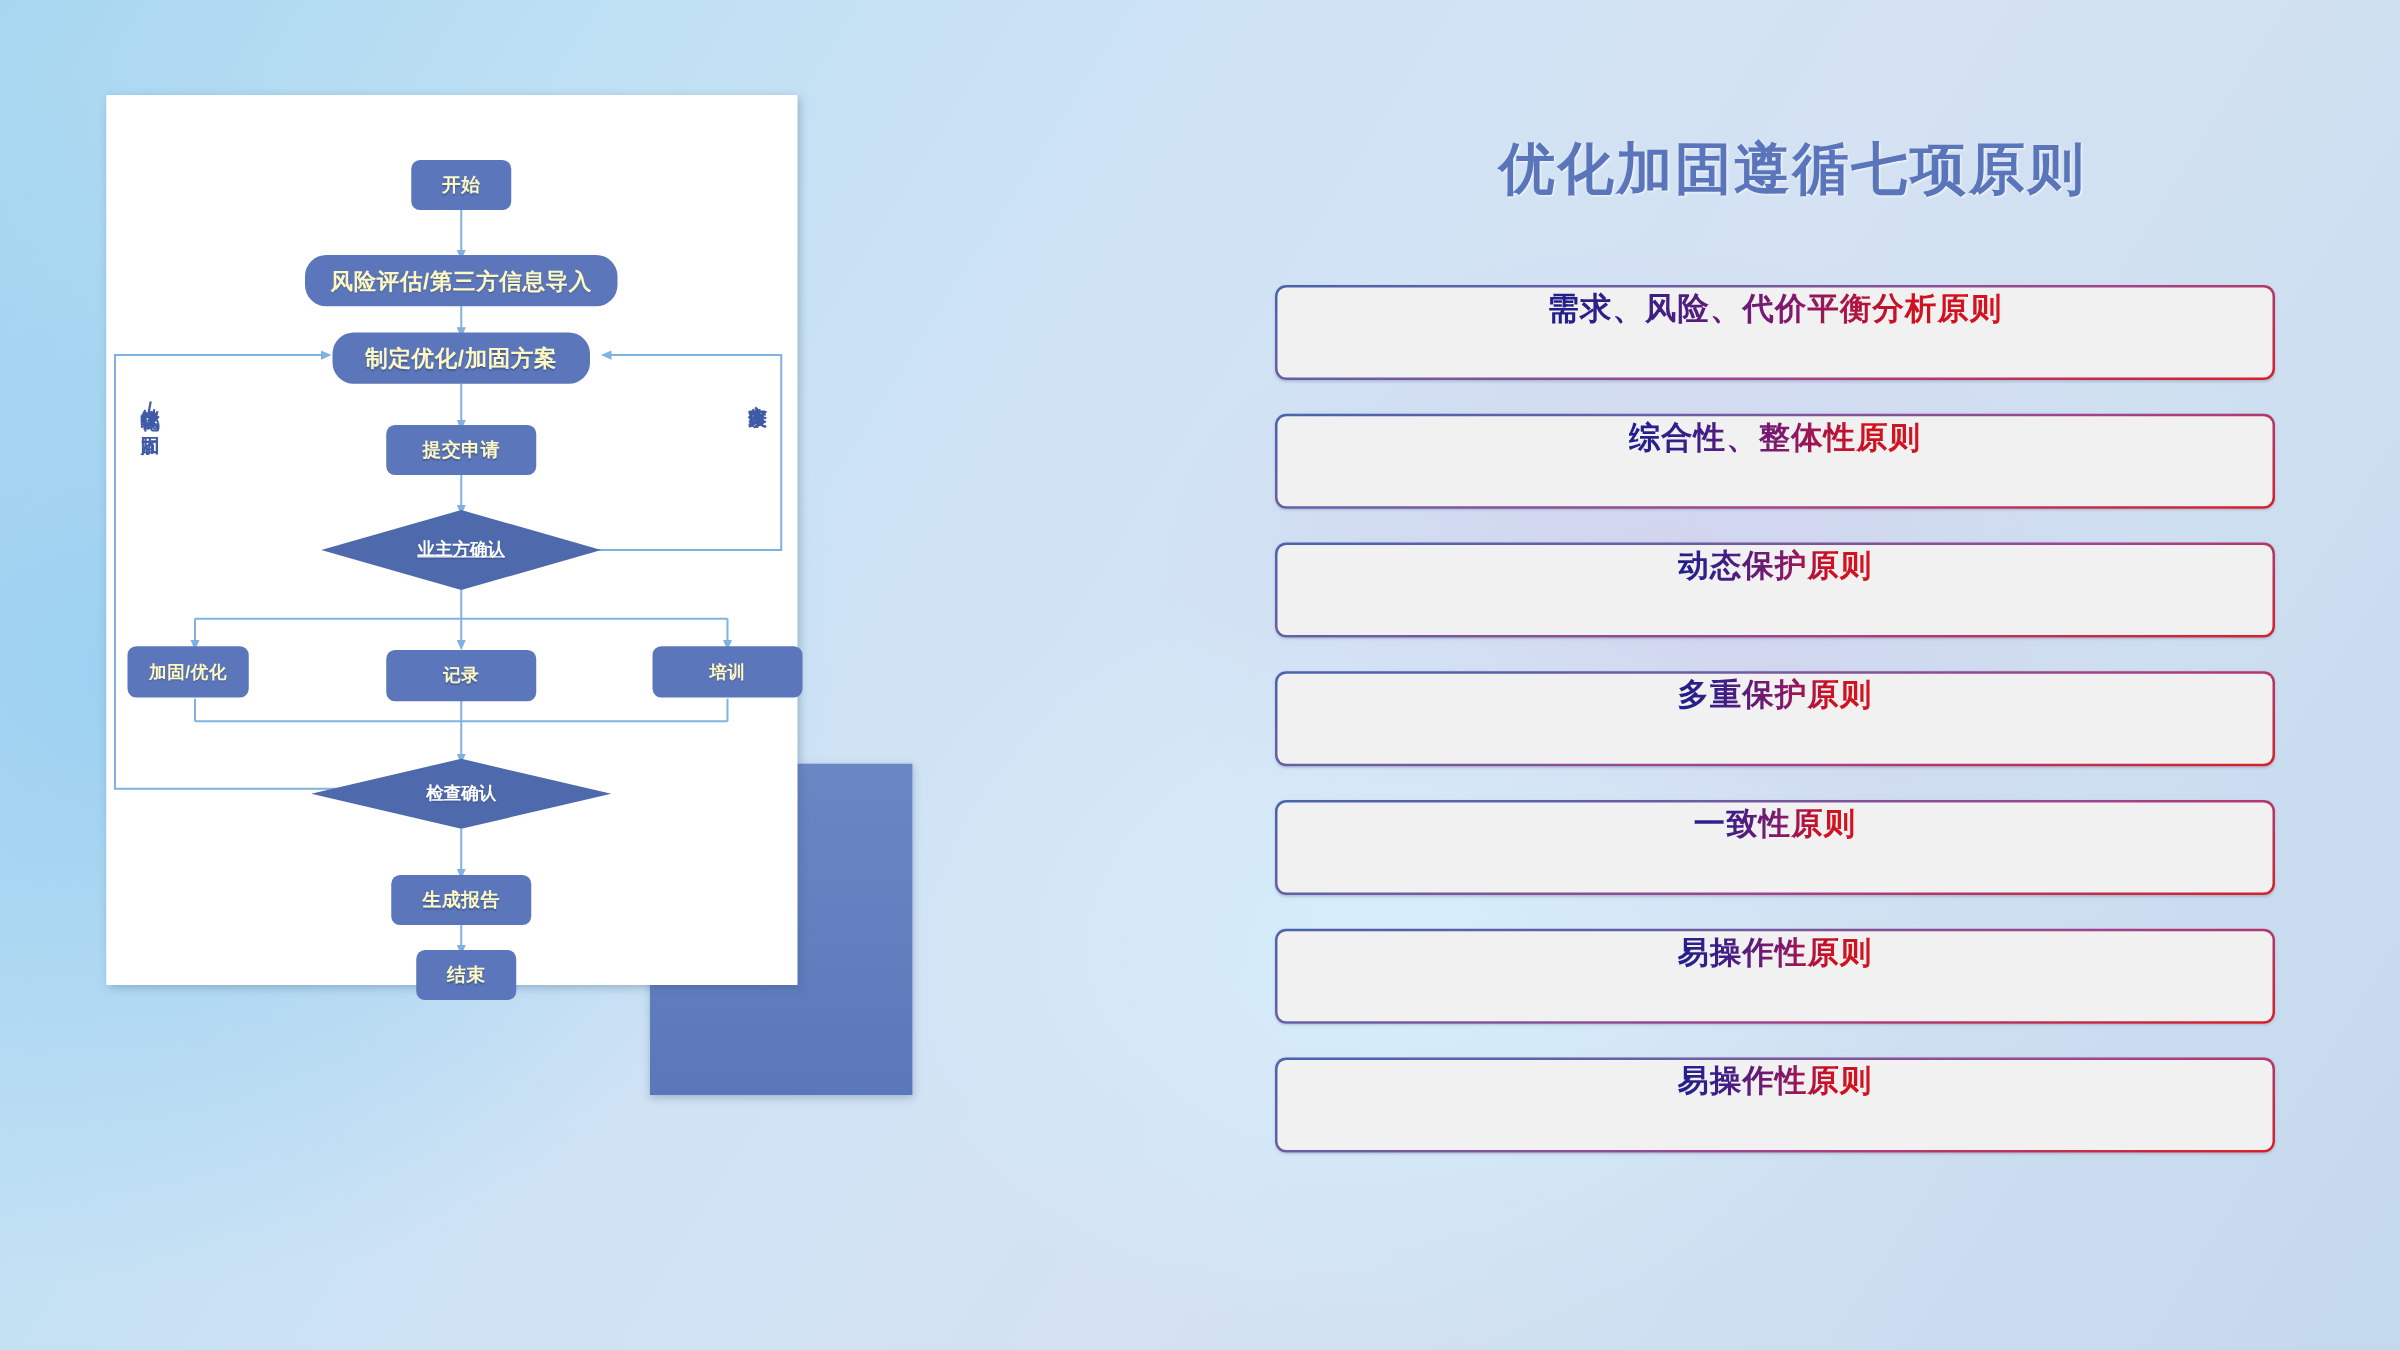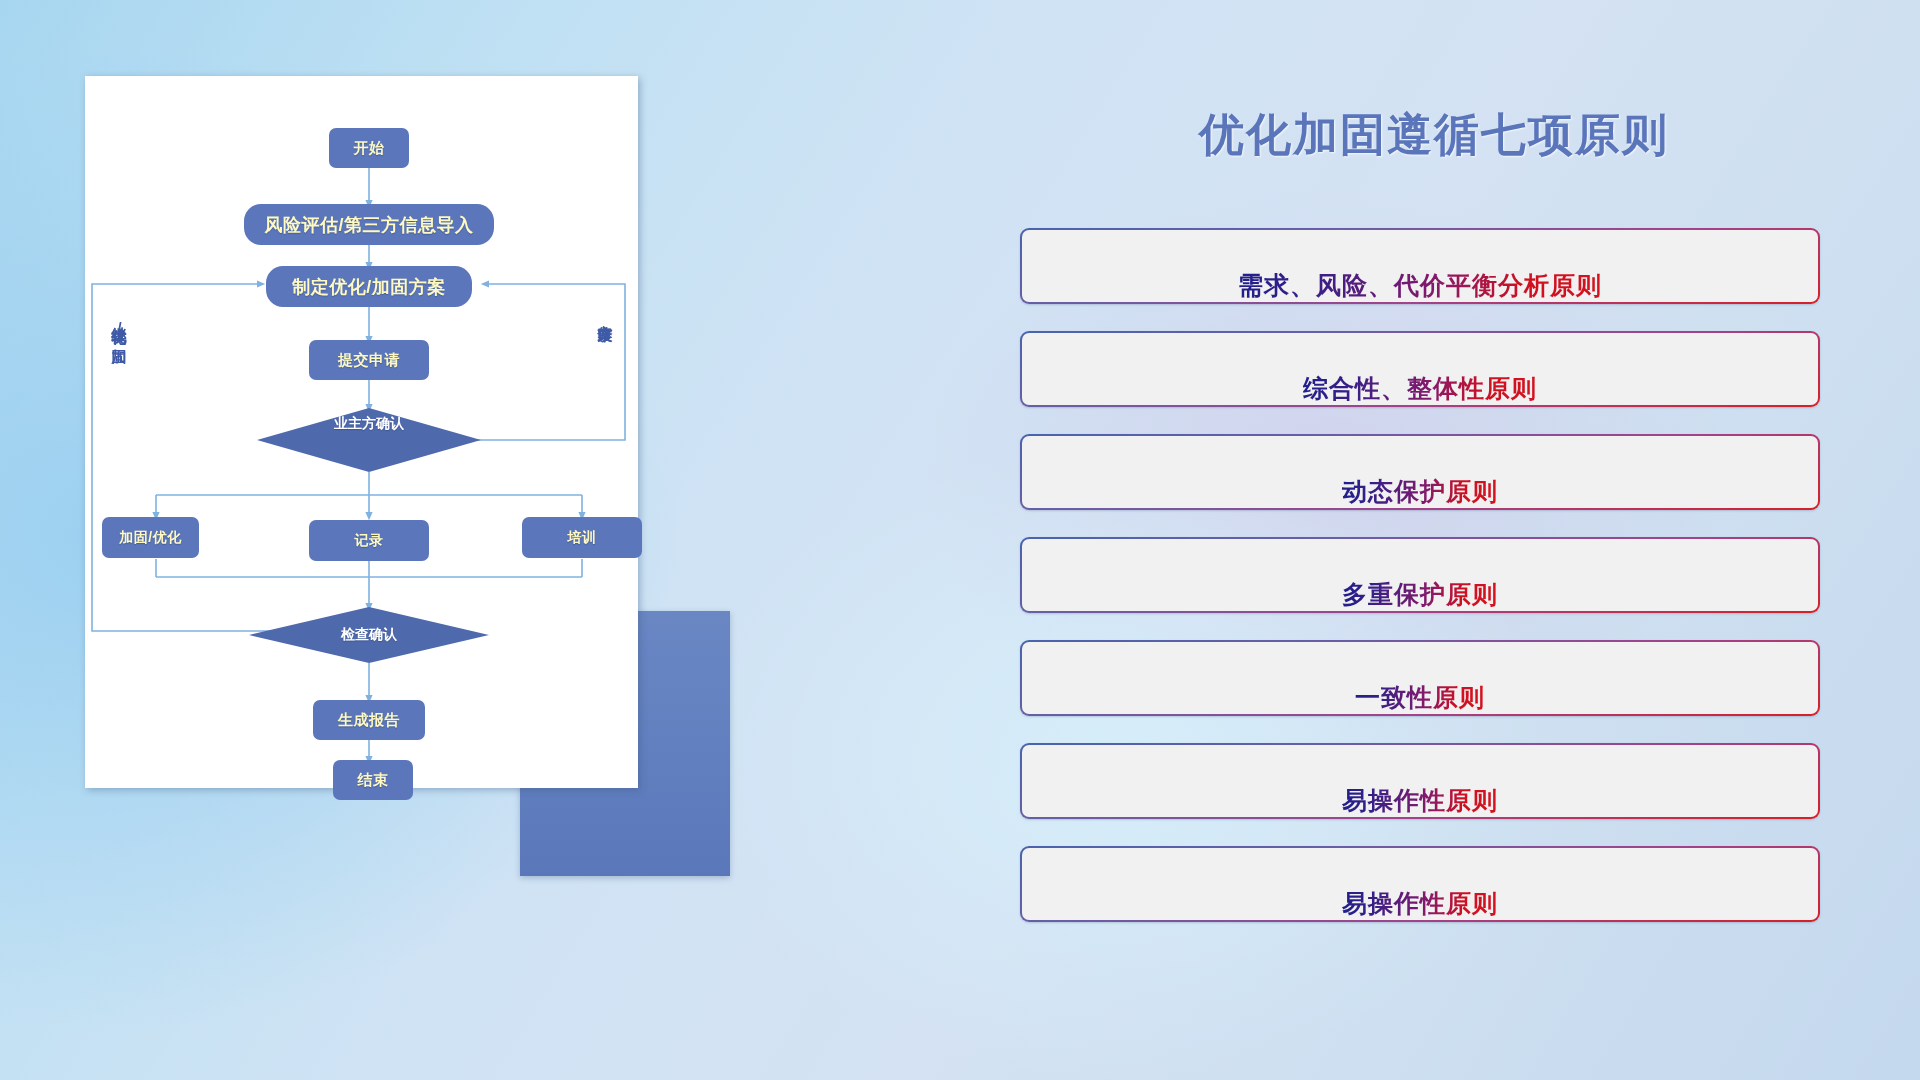--- a/index.html
+++ b/index.html
@@ -141,21 +141,21 @@
     background: linear-gradient(165deg, #4a63ad 0%, #6a5ea4 30%, #a3428a 62%, #d81f26 100%);
     box-shadow: 0 1px 2px rgba(70,90,130,0.25);
   }
 
   .principle-inner {
     width: 100%;
     height: 100%;
     border-radius: 7px;
     background: #f1f1f1;
     display: flex;
-    align-items: flex-end;
+    align-items: flex-start;
     justify-content: center;
   }
 
   .principle-text {
     font-size: 25px;
     font-weight: bold;
     letter-spacing: 1px;
     background: linear-gradient(95deg, #1f1f8c 0%, #3b1f86 22%, #86196a 55%, #cf1020 78%, #d4131f 100%);
     -webkit-background-clip: text;
     background-clip: text;
@@ -223,21 +223,21 @@
     </div>
 
     <div class="node wide" style="left:181px; top:190px; width:206px; height:41px;">
       <span>制定优化/加固方案</span>
     </div>
 
     <div class="node" style="left:224px; top:264px; width:120px; height:40px;">
       <span>提交申请</span>
     </div>
 
-    <div class="diamond-label" style="left:214px; top:332px; width:140px; height:32px;">
+    <div class="diamond-label" style="left:214px; top:348px; width:140px; height:32px;text-decoration:underline;">
       <span>业主方确认</span>
     </div>
 
     <div class="node small" style="left:17px; top:441px; width:97px; height:41px;">
       <span>加固/优化</span>
     </div>
 
     <div class="node small" style="left:224px; top:444px; width:120px; height:41px;">
       <span>记录</span>
     </div>

